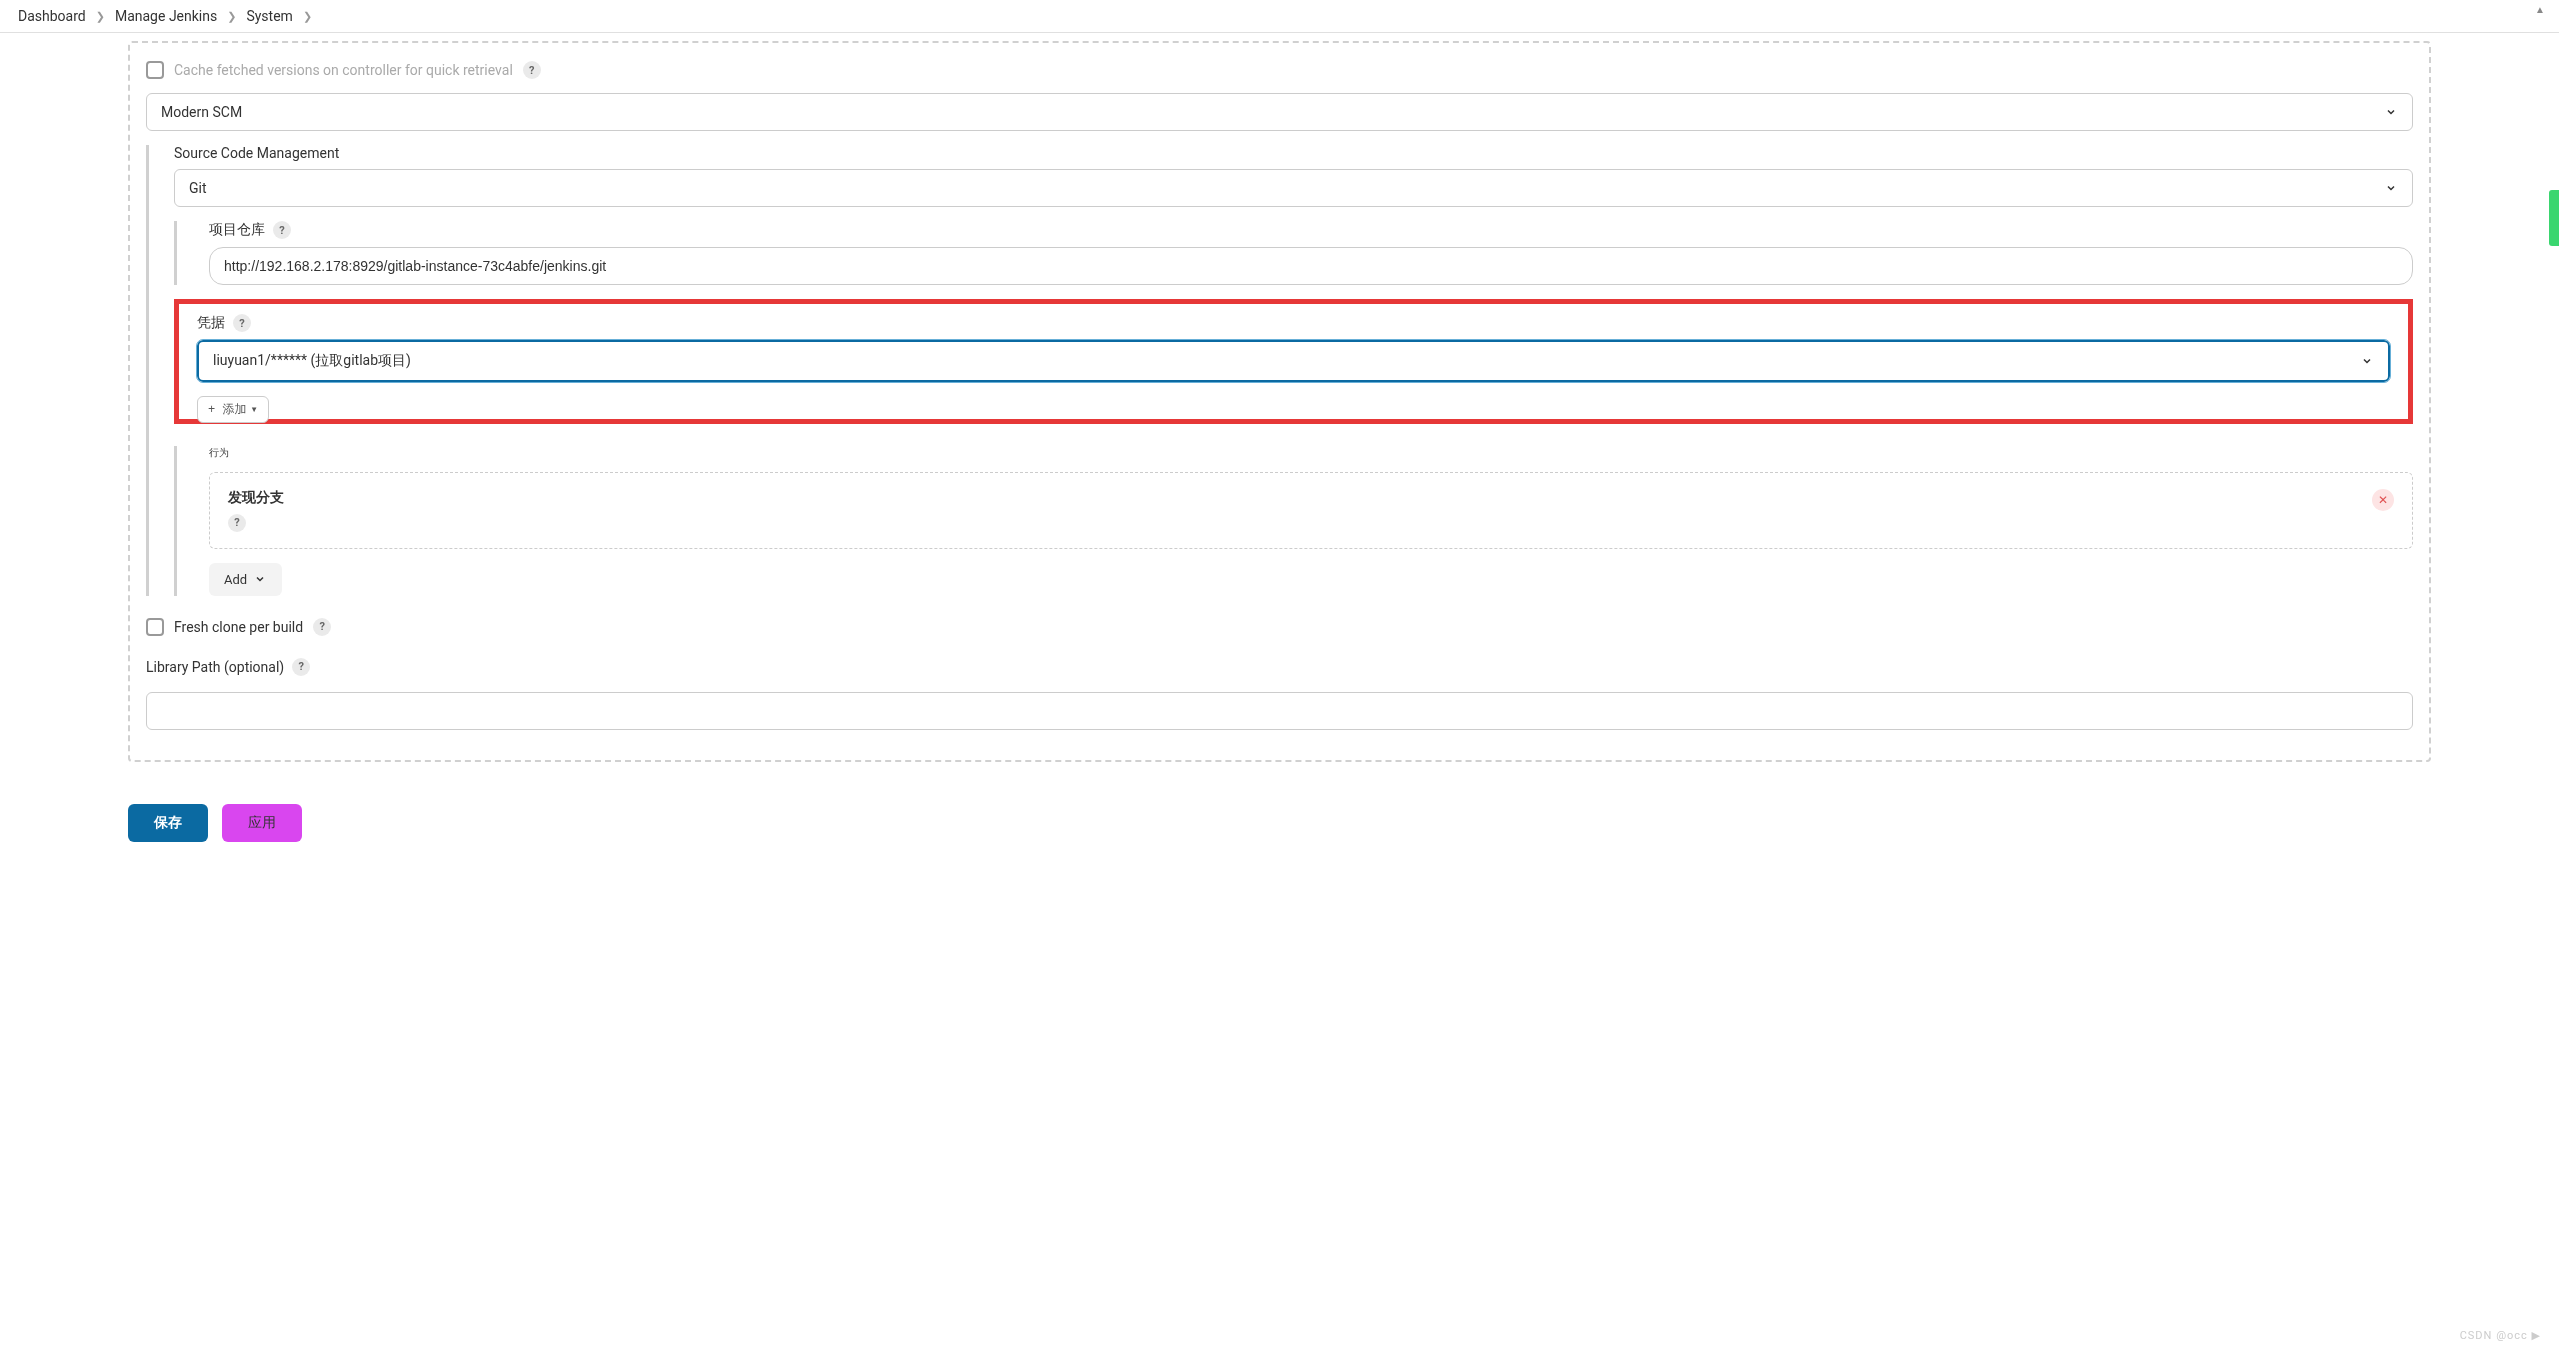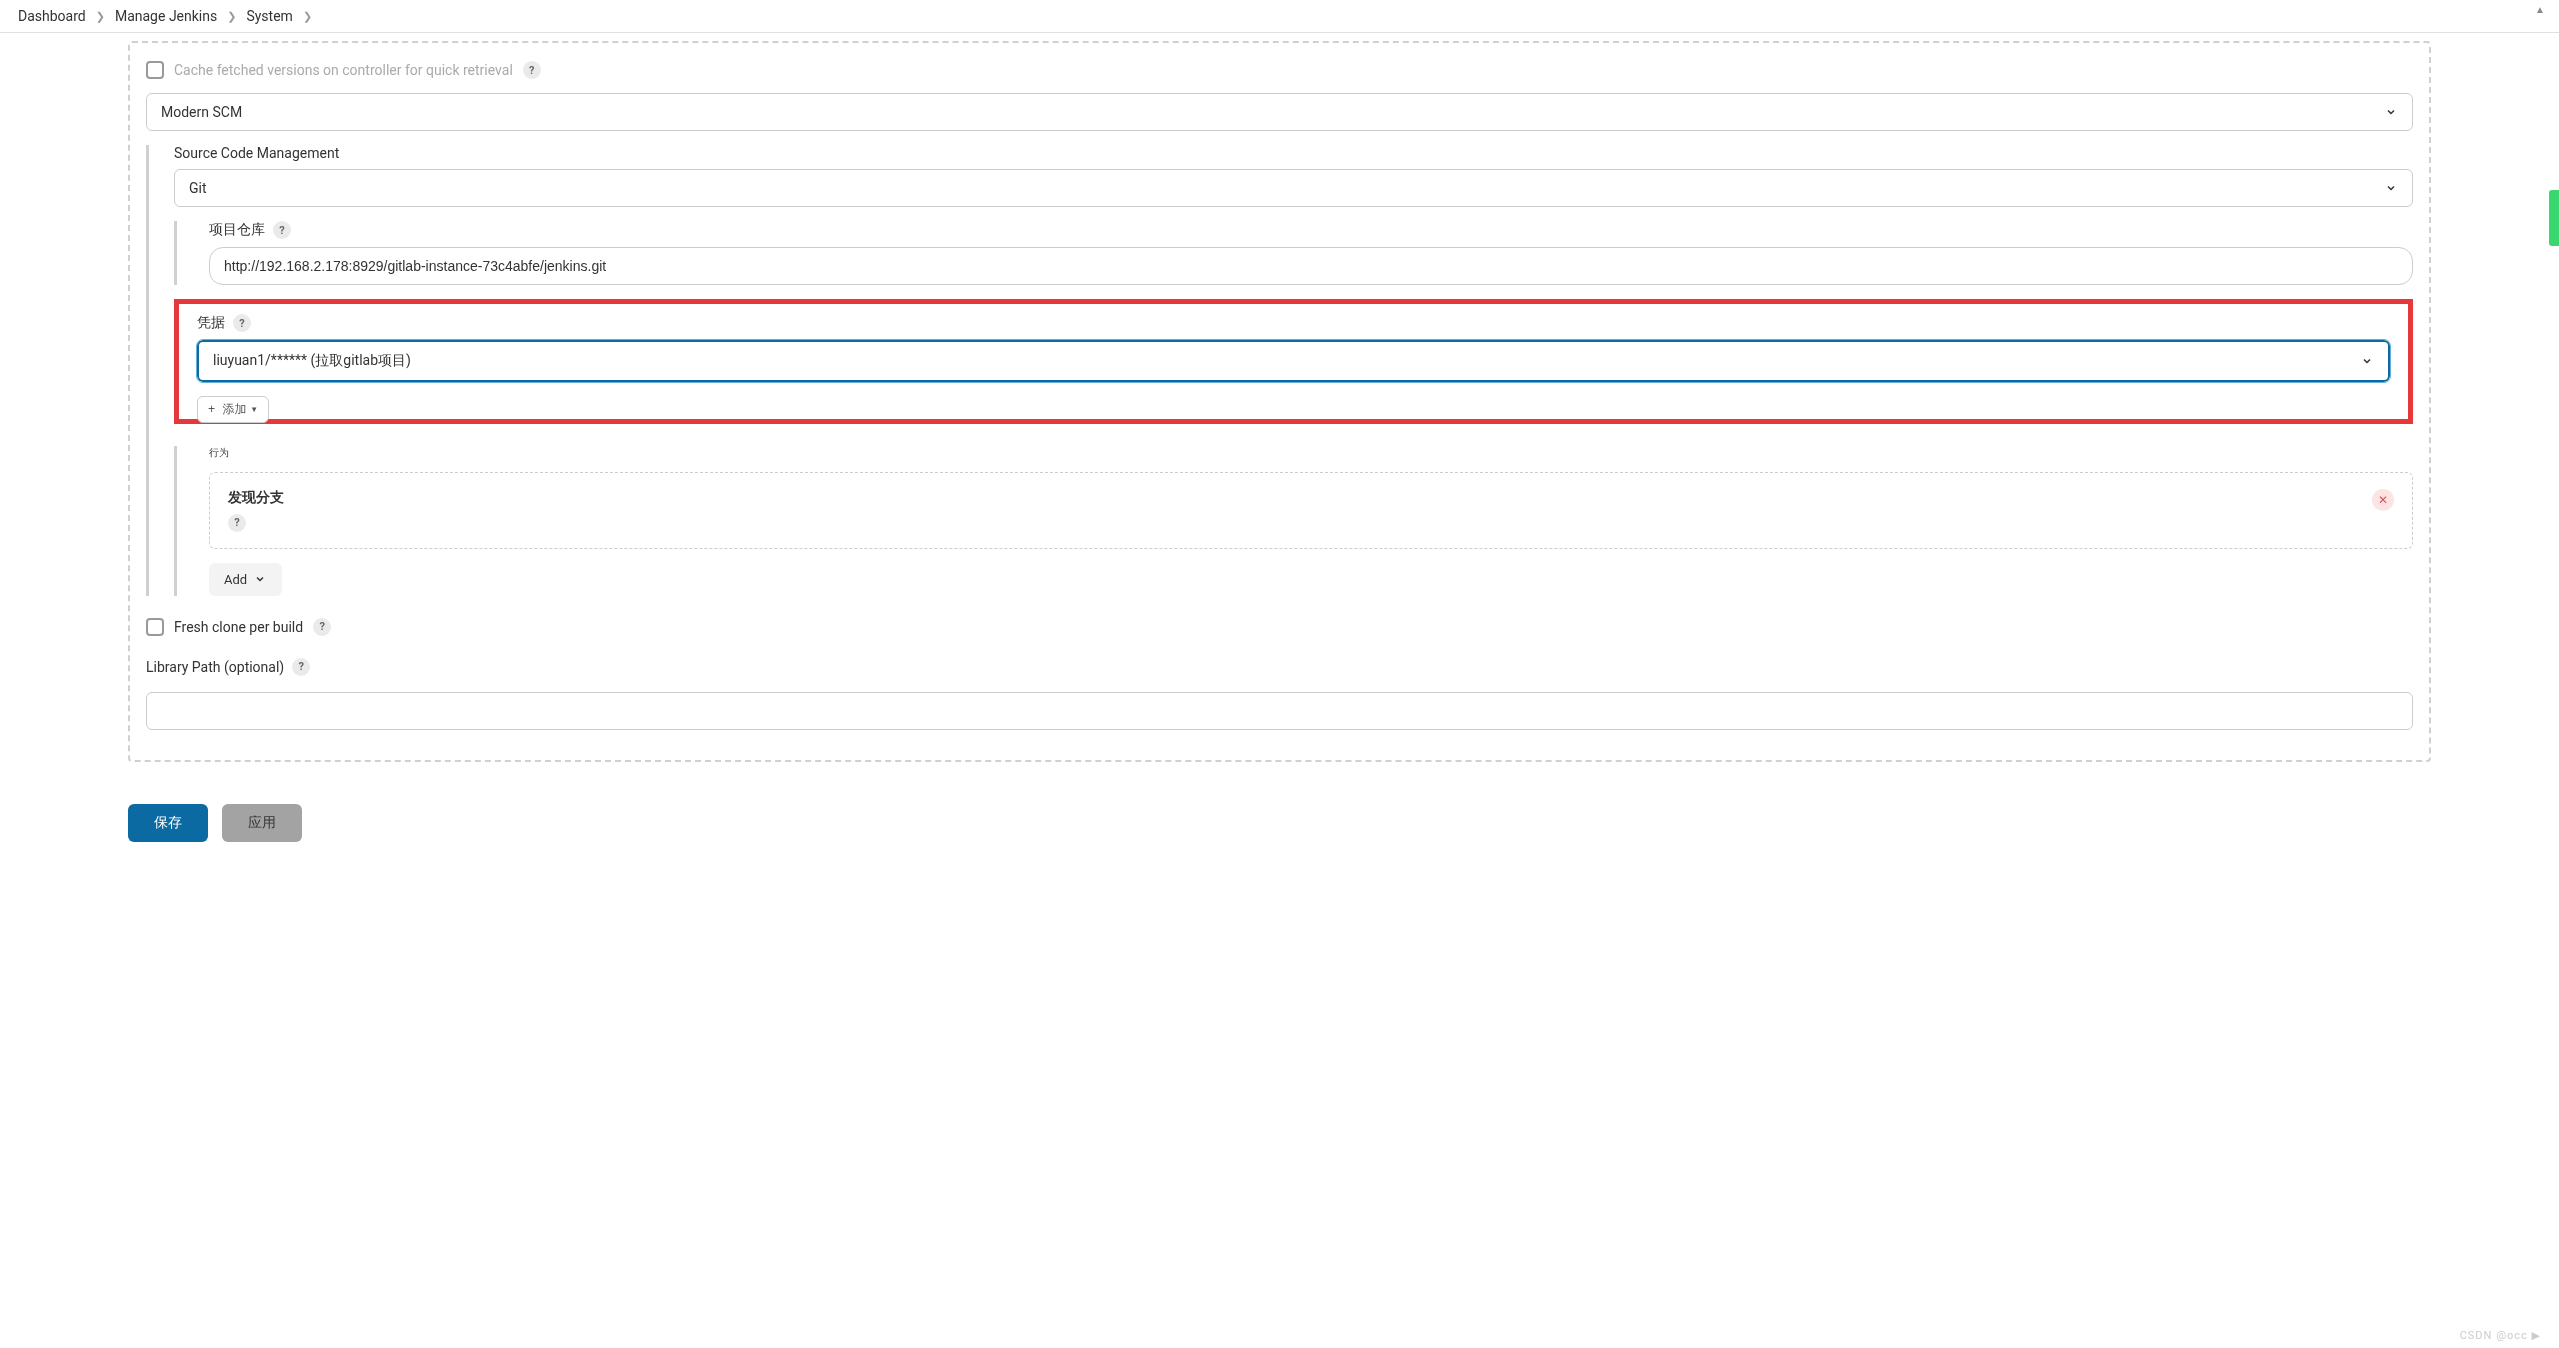--- a/index.html
+++ b/index.html
@@ -213,25 +213,25 @@
       padding: 18px 0 20px 0;
       margin-top: 24px;
     }
     .btn-primary {
       background: #0b6aa2;
       color: #fff;
       border: none;
       border-radius: 6px;
       padding: 10px 26px;
       font-size: 14px;
-      font-weight: 400;
+      font-weight: 700;
       cursor: pointer;
     }
     .btn-secondary {
-      background: #a3a3a3;
+      background: #d946ef;
       color: #333;
       border: none;
       border-radius: 6px;
       padding: 10px 26px;
       font-size: 14px;
       cursor: pointer;
     }
     .scroll-arrow {
       position: fixed;
       right: 14px;

